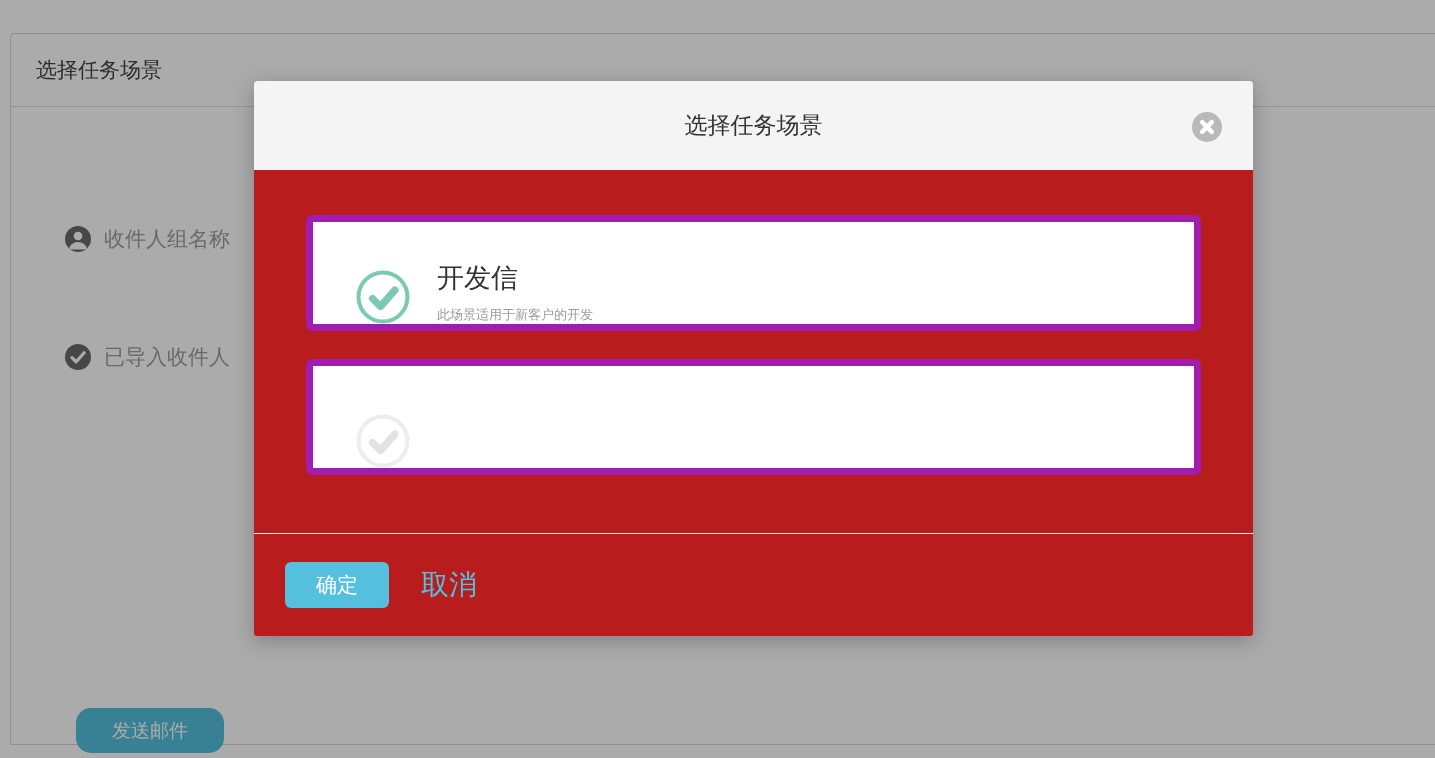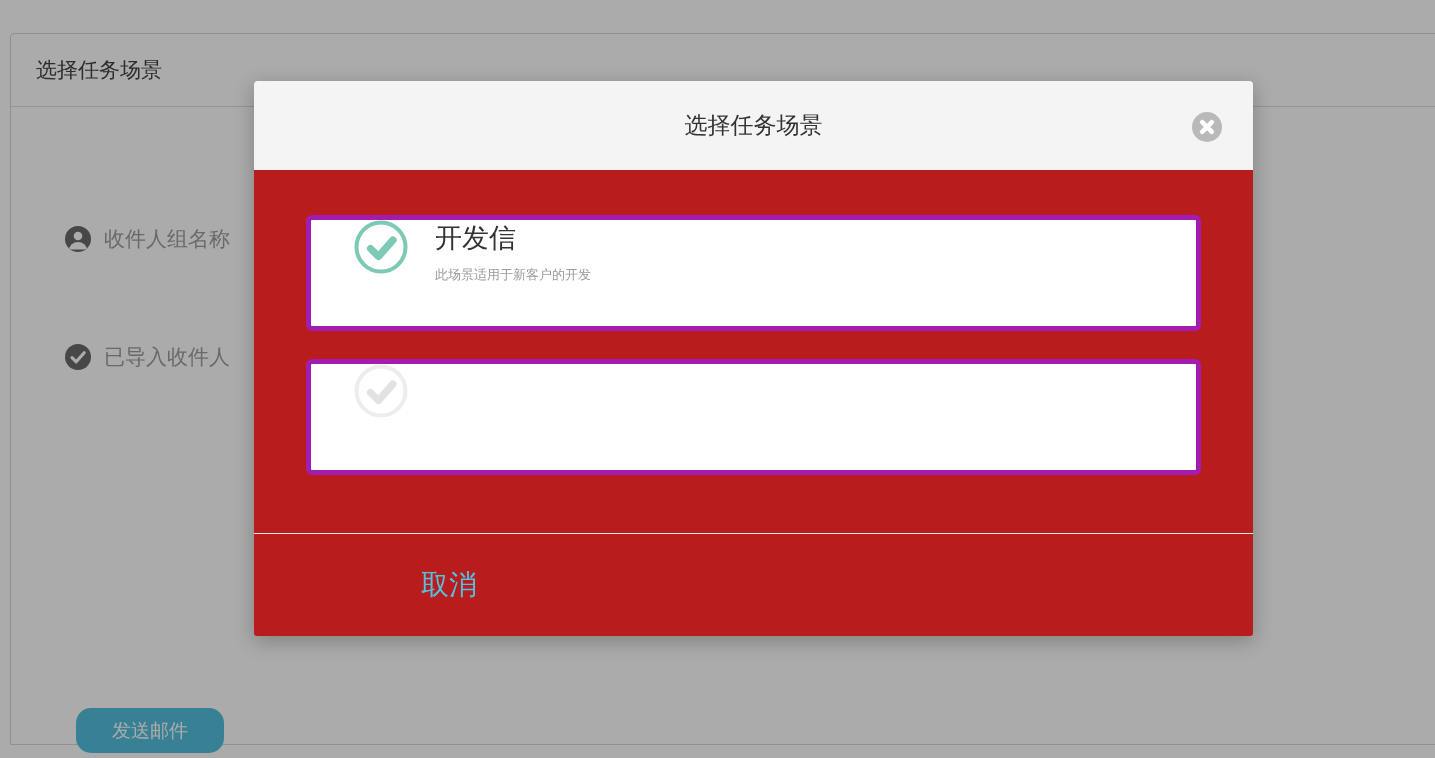--- a/index.html
+++ b/index.html
@@ -39,22 +39,22 @@
     position:relative; height:89px; background:#f4f4f4; border-radius:3px 3px 0 0;
     display:flex; align-items:center; justify-content:center;
   }
   .modal-title { font-size:23px; color:#333; }
   .modal-close {
     position:absolute; right:31px; top:31px; width:30px; height:30px;
     cursor:pointer; border:none; background:transparent; padding:0;
   }
   .modal-body { padding:45px 52px 0 52px; }
   .option-card {
-    height:116px; border:5px solid #a21caf; border-radius:6px;
-    display:flex; align-items:flex-start; padding-left:43px; margin-bottom:28px;
+    height:116px; border:7px solid #a21caf; border-radius:6px;
+    display:flex; align-items:flex-end; padding-left:43px; margin-bottom:28px;
     background:#fff; cursor:pointer;
   }
   .scene-check { width:54px; height:54px; flex:none; }
   .option-text { margin-left:27px; }
   .option-title { font-size:27px; color:#333; }
   .option-desc { font-size:13px; color:#9b9b9b; margin-top:10px; }
   .modal-footer {
     position:absolute; left:0; right:0; bottom:0; height:103px;
     border-top:1px solid #e8e8e8;
   }
@@ -144,15 +144,16 @@
           <path d="M16.5 28.5 l8 8 l14.5 -16.5" stroke="#e2e2e2" stroke-width="7.2" fill="none" stroke-linecap="round" stroke-linejoin="round"></path>
         </svg>
       </span>
       <span class="option-text">
       </span>
     </div>
 
   </div>
 
   <div class="modal-footer">
+    <button class="confirm-btn">确定</button>
     <a class="cancel-link">取消</a>
   </div>
 </div>
 
 </body></html>

